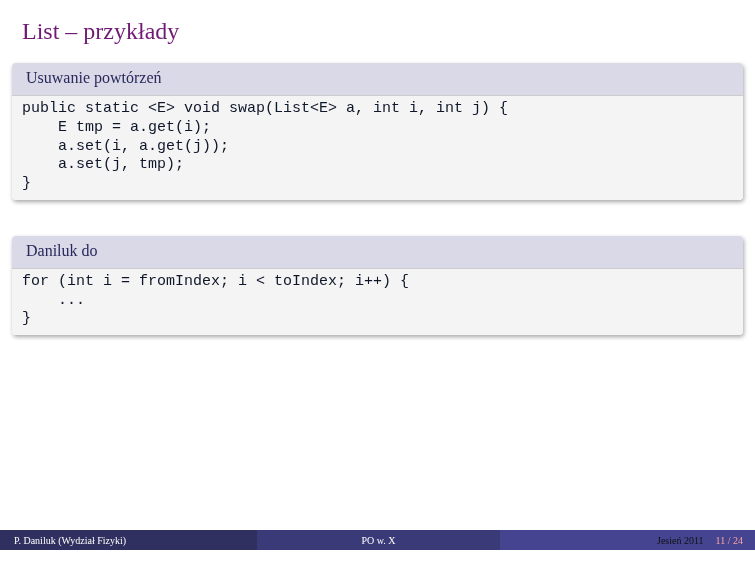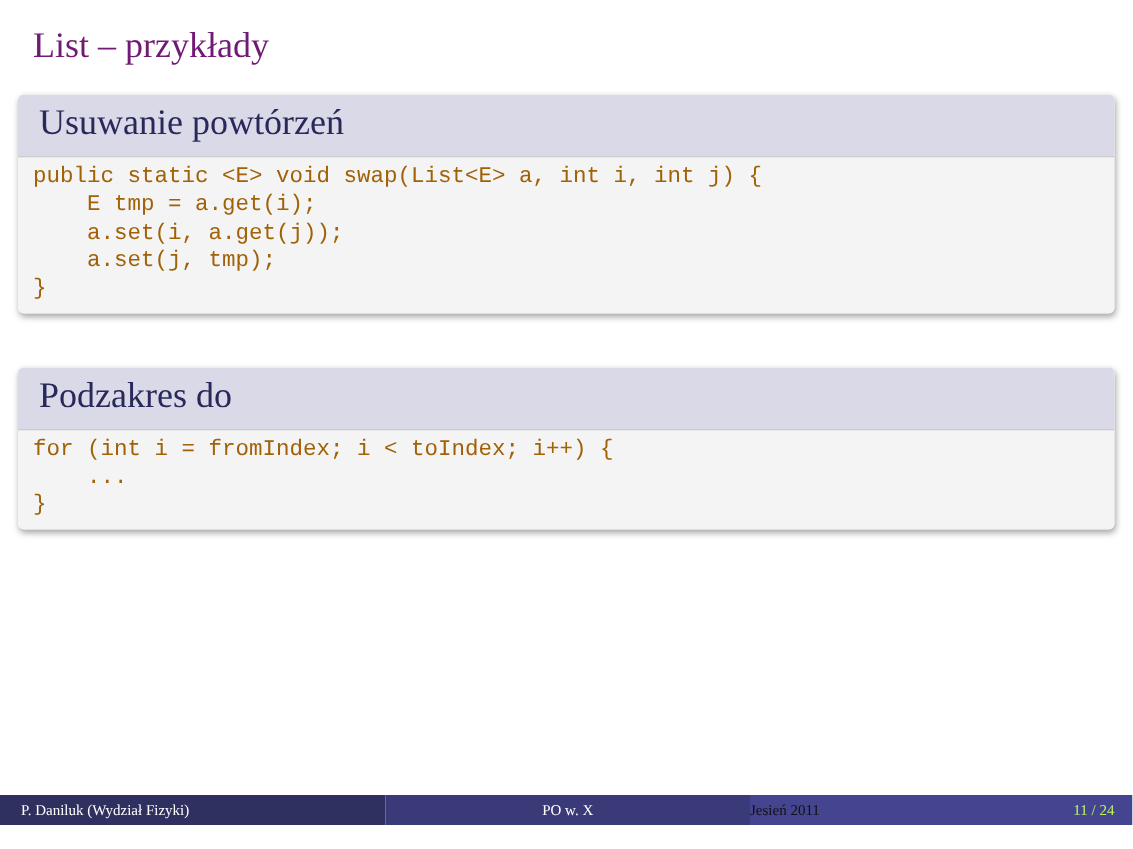--- a/index.html
+++ b/index.html
@@ -28,30 +28,30 @@
   .block {
     border-radius: 4px;
     box-shadow: 1px 2px 4px rgba(0,0,0,0.35);
     margin-bottom: 18px;
     background: #fff;
     overflow: hidden;
   }
   .block-header {
     background: #d9d9e8;
     color: #28285a;
-    font-size: 24px;
+    font-size: 16px;
     padding: 6px 14px 8px 14px;
     border-bottom: 1px solid #ccc;
   }
   .block-body {
     background: #f4f4f4;
     font-family: 'Courier New', Courier, monospace;
     font-size: 15px;
     white-space: pre;
-    color: #a16207;
+    color: #0f172a;
     padding: 4px 14px 6px 10px;
     line-height: 1.25;
   }
   .navbar {
     position: absolute;
     bottom: 22px;
     right: 20px;
     display: flex;
     gap: 8px;
     align-items: center;
@@ -84,27 +84,27 @@
     background: #3a3a78;
     display: flex;
     align-items: center;
     justify-content: center;
   }
   .footer-right {
     flex: 1;
     background: #444490;
     display: flex;
     align-items: center;
-    justify-content: space-between;
+    justify-content: flex-end;
     padding-right: 12px;
     color: #111;
-    gap: 24px;
+    gap: 12px;
   }
   .footer-right .date { color:#111; }
-  .footer-right .page { color:#bef264; }
+  .footer-right .page { color:#fca5a5; }
 </style>
 </head>
 <body>
 
 <div class="slide">
 
   <div class="title">List – przykłady</div>
 
   <div class="blocks">
 
@@ -114,21 +114,21 @@
     E tmp = a.get(i);
     a.set(i, a.get(j));
     a.set(j, tmp);
 }</div>
     </div>
 
     <div class="block">
     </div>
 
     <div class="block">
-      <div class="block-header">Podzakres do</div>
+      <div class="block-header">Daniluk do</div>
       <div class="block-body">for (int i = fromIndex; i &lt; toIndex; i++) {
     ...
 }</div>
     </div>
 
   </div>
 
   <div class="navbar">
     <span class="navbtn">
       <svg width="18" height="12">

